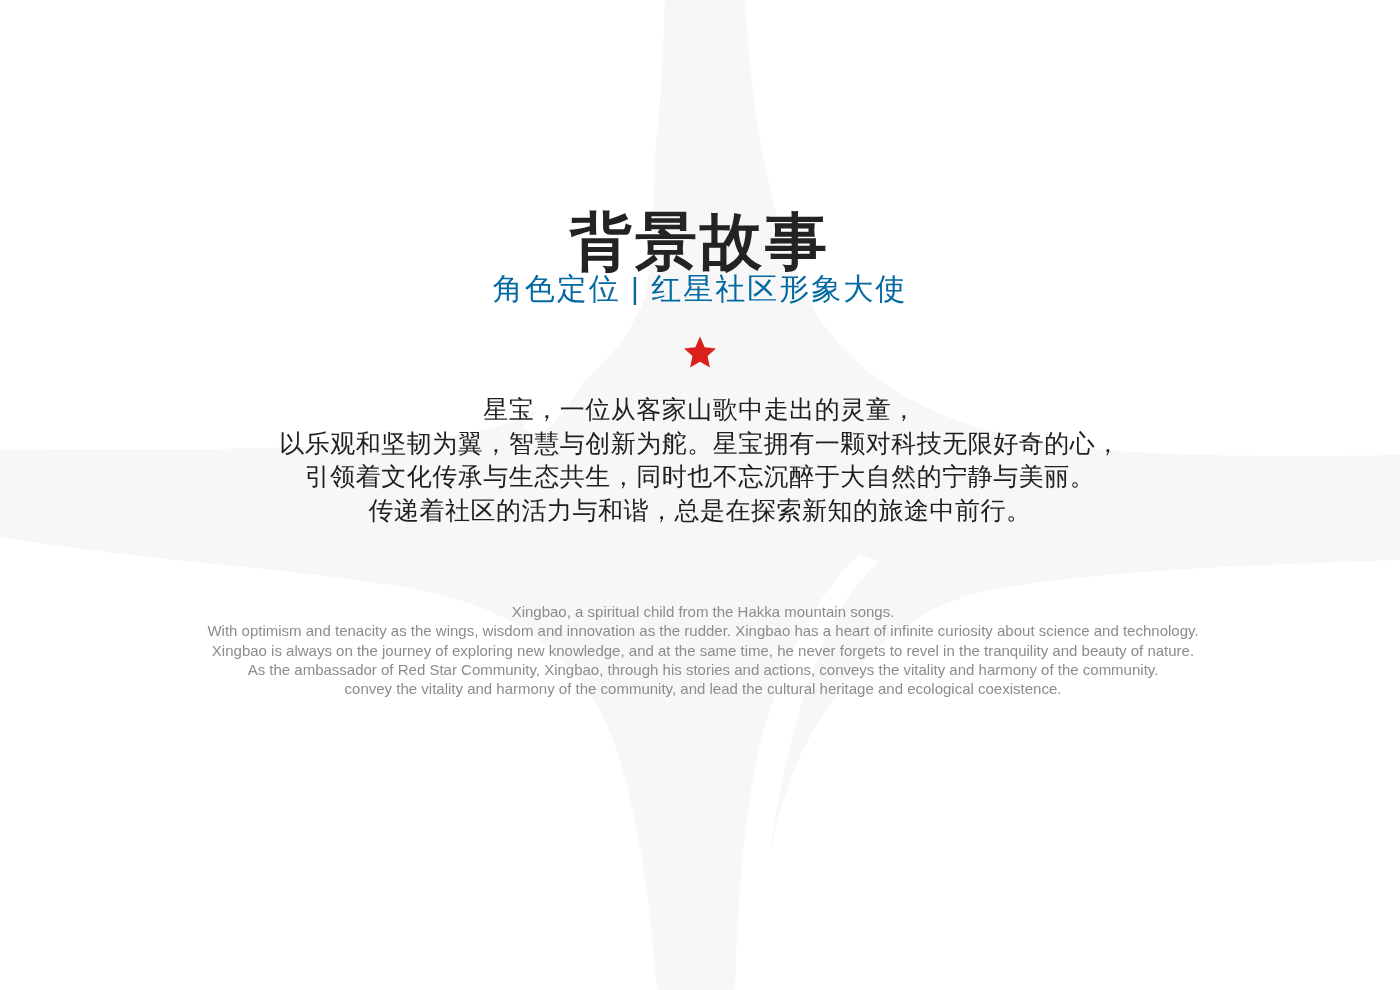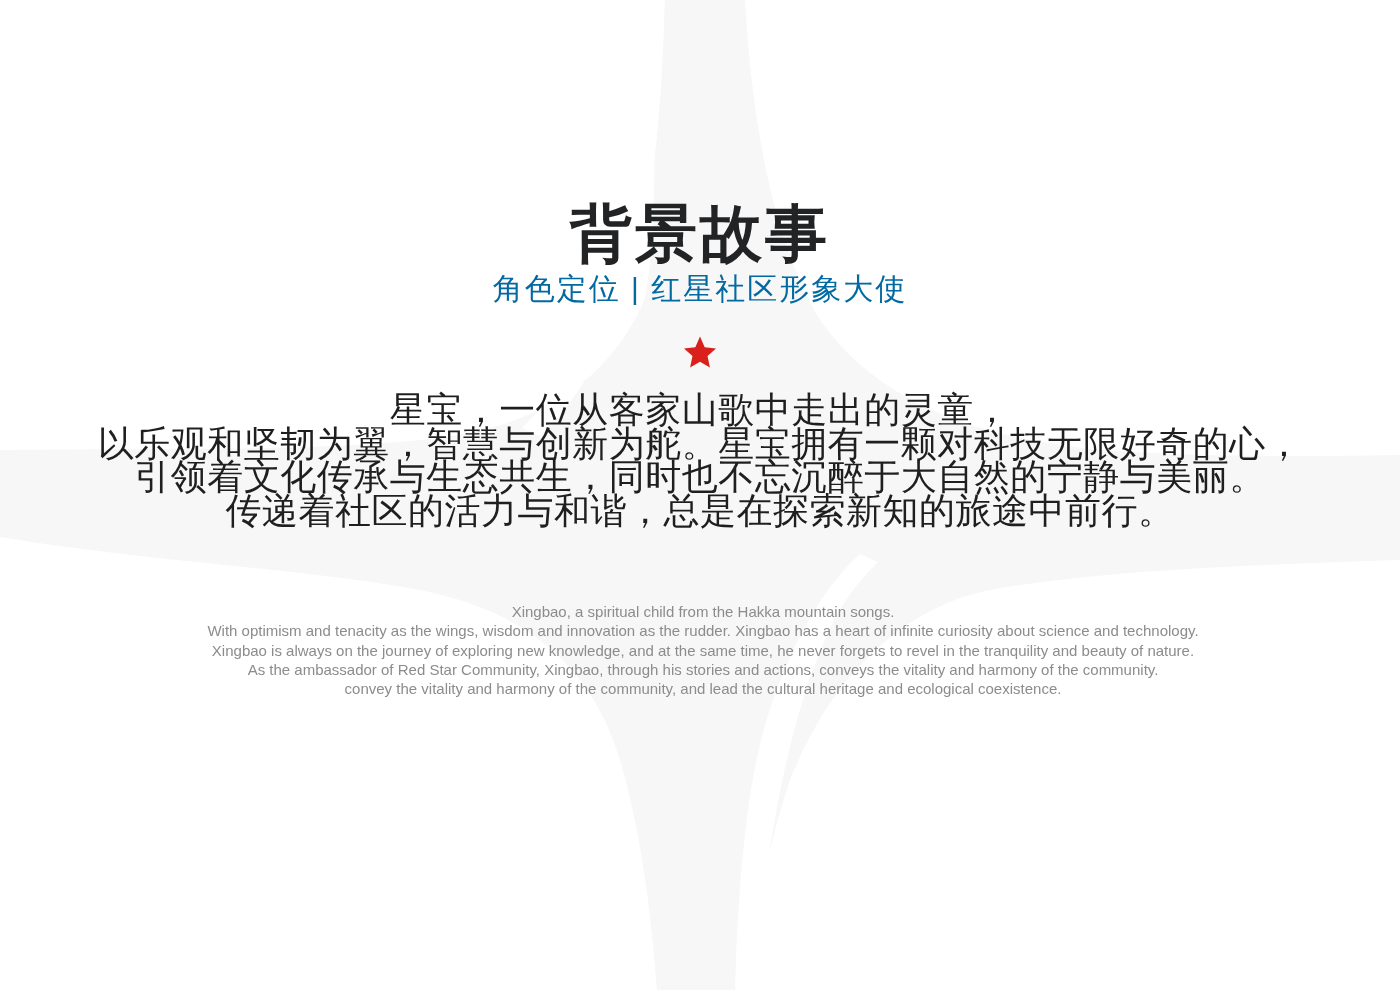--- a/index.html
+++ b/index.html
@@ -11,21 +11,21 @@
     font-family:"Liberation Sans", sans-serif;
   }
   .canvas{position:absolute;inset:0;}
   .watermark{
     position:absolute;left:0;top:0;width:1400px;height:990px;
     pointer-events:none;
   }
   .content{position:absolute;inset:0;}
   .page-title{
     position:absolute;top:193px;left:0;right:0;
-    margin:8px;
+    margin:16px;
     text-align:center;
     font-size:62px;
     line-height:66px;
     font-weight:900;
     letter-spacing:3px;
     color:#222324;
   }
   .page-subtitle{
     position:absolute;top:271px;left:0;right:0;
     text-align:center;
@@ -37,21 +37,21 @@
   }
   .star-wrap{
     position:absolute;top:334px;left:0;right:0;
     text-align:center;
     line-height:0;
   }
   .star-wrap svg{width:38px;height:38px;}
   .story-cn{
     position:absolute;top:393px;left:0;right:0;
     text-align:center;
-    font-size:36px;
+    font-size:25px;
     line-height:33.5px;
     font-weight:400;
     letter-spacing:0.5px;
     color:#1f1f1f;
   }
   .story-en{
     position:absolute;top:602px;left:0;right:0;
     text-align:center;
     font-size:15px;
     line-height:19.3px;

